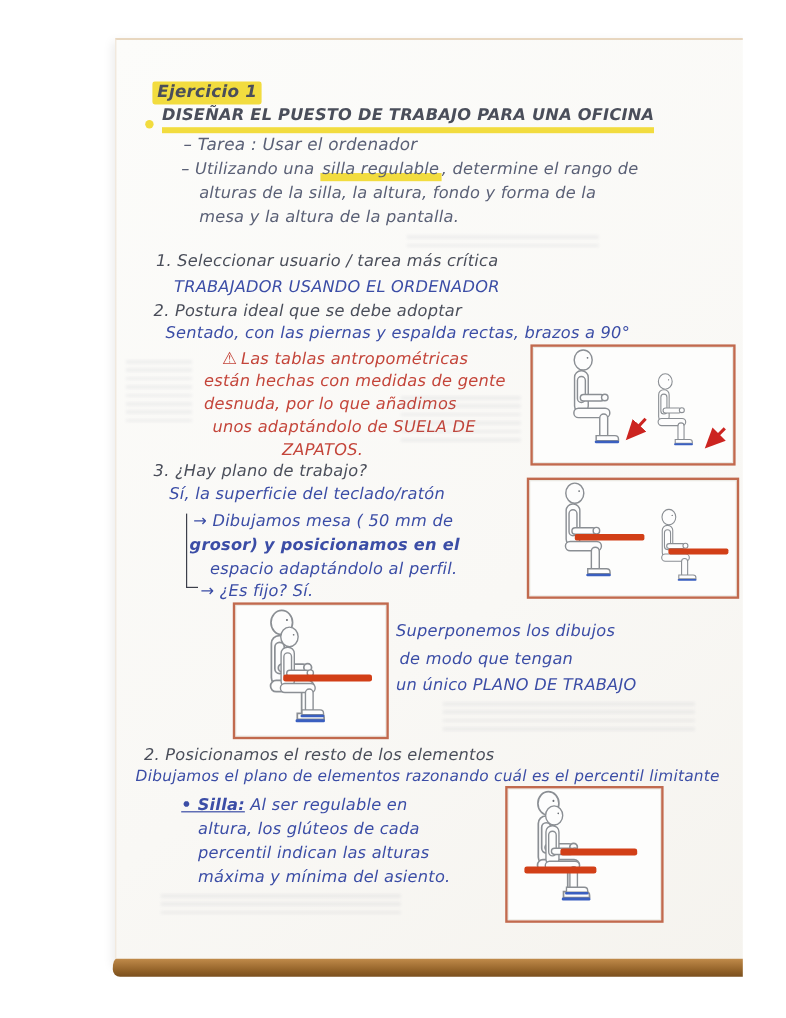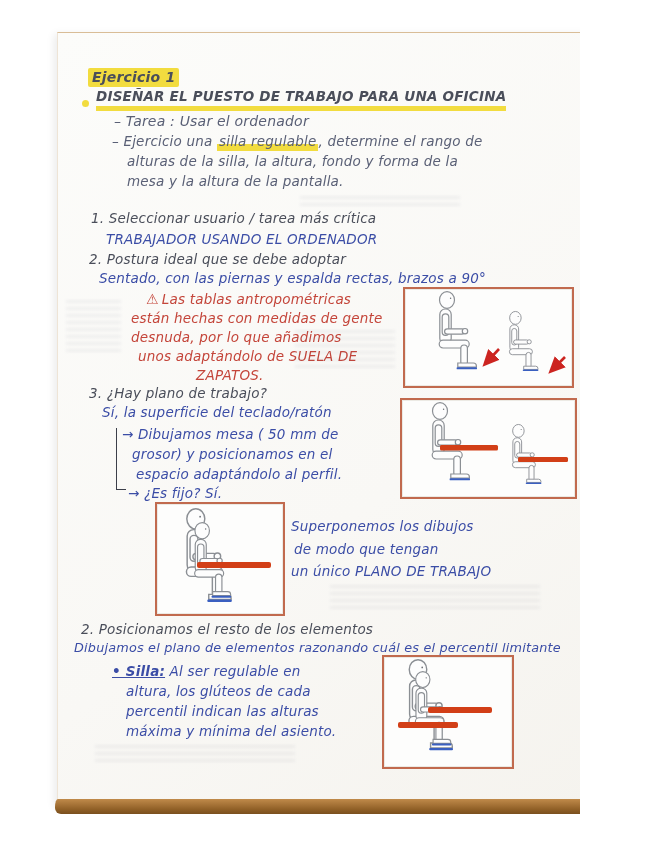--- a/index.html
+++ b/index.html
@@ -1,21 +1,21 @@
 <!DOCTYPE html>
 <html><head>
 <meta charset="utf-8">
 <style>
   :root{
     --blue:#3b4da6; --dark:#4a4e5a; --gray:#5a6076; --red:#c4453a;
     --yellow:#f2dc3f; --frame:#c16a4e; --table:#d23f17; --sole:#3a5fc0;
   }
   html,body{margin:0;padding:0;background:#ffffff;}
   .canvas{position:relative;width:580px;height:848px;background:#ffffff;overflow:hidden;
-          font-family:"DejaVu Sans",sans-serif;}
+          font-family:"DejaVu Sans",sans-serif;margin-left:39px;}
   .paper{position:absolute;left:57px;top:32px;width:541px;height:772px;
          background:linear-gradient(145deg,#fcfcfa 0%,#f9f8f5 60%,#f5f3ee 100%);
          border-top:1px solid #d9bd97;border-right:1px solid #d3a983;border-left:1px solid #eee4d6;
          box-shadow:-3px 2px 8px rgba(0,0,0,0.08);}
   .desk-edge{position:absolute;left:55px;top:799px;width:545px;height:15px;
          background:linear-gradient(#c08a4a,#8f5f26 70%,#7a4f1e);
          border-radius:3px 3px 6px 6px / 8px 4px 6px 6px;}
   .ln{position:absolute;white-space:nowrap;font-style:italic;font-size:13.5px;
       letter-spacing:.2px;color:var(--blue);line-height:1.2;}
   .dark{color:var(--dark);} .gray{color:var(--gray);} .red{color:var(--red);}
@@ -58,21 +58,21 @@
       </g>
     </defs>
   </svg>
 
   <div class="ln bold dark hl" style="left:88px;top:68px;font-size:14px;">Ejercicio 1</div>
   <div class="bullet-dot" style="left:82px;top:100px;"></div>
   <div class="ln dark title-underline" style="left:96px;top:88px;">DISEÑAR EL PUESTO DE TRABAJO PARA UNA OFICINA</div>
 
   <div class="ln gray" style="left:114px;top:113px;font-size:14px;">– Tarea : Usar el ordenador</div>
 
-  <div class="ln gray" style="left:112px;top:133px;"><span>– Ejercicio una </span><span class="hl-under">silla regulable</span><span>, determine el rango de</span></div>
+  <div class="ln gray" style="left:112px;top:133px;"><span>– Utilizando una </span><span class="hl-under">silla regulable</span><span>, determine el rango de</span></div>
   <div class="ln gray" style="left:127px;top:153px;">alturas de la silla, la altura, fondo y forma de la</div>
   <div class="ln gray" style="left:127px;top:173px;">mesa y la altura de la pantalla.</div>
 
   <div class="ln dark" style="left:91px;top:210px;">1. Seleccionar usuario / tarea más crítica</div>
   <div class="ln" style="left:106px;top:231px;">TRABAJADOR USANDO EL ORDENADOR</div>
 
   <div class="ln dark" style="left:89px;top:251px;">2. Postura ideal que se debe adoptar</div>
   <div class="ln" style="left:99px;top:270px;">Sentado, con las piernas y espalda rectas, brazos a 90°</div>
 
   <div class="ln red" style="left:131px;top:310px;">están hechas con medidas de gente</div>
@@ -93,21 +93,21 @@
       <line x1="94" y1="60" x2="81" y2="74" stroke="#cc2420" stroke-width="2.6" marker-end="url(#ah)"></line>
       <line x1="160" y1="68" x2="147" y2="81" stroke="#cc2420" stroke-width="2.6" marker-end="url(#ah)"></line>
     </svg>
   </div>
 
   <div class="ln dark" style="left:89px;top:385px;">3. ¿Hay plano de trabajo?</div>
   <div class="ln" style="left:102px;top:404px;">Sí, la superficie del teclado/ratón</div>
 
   <div class="bracket" style="left:116px;top:428px;height:61px;"></div>
   <div class="ln" style="left:122px;top:426px;"><span class="arrow-glyph">→</span> <span>Dibujamos mesa ( 50 mm de</span></div>
-  <div class="ln" style="left:132px;top:446px;">grosor) y posicionamos en el</div>
+  <div class="ln" style="left:119px;top:446px;font-weight:bold;">grosor) y posicionamos en el</div>
   <div class="ln" style="left:136px;top:466px;">espacio adaptándolo al perfil.</div>
   <div class="ln" style="left:128px;top:485px;"><span class="arrow-glyph">→</span> <span>¿Es fijo? Sí.</span></div>
 
   <div class="figbox" style="left:400px;top:398px;width:173px;height:97px;">
     <svg viewBox="0 0 173 97" width="173" height="97">
       <use href="#seated-fig" transform="translate(14,2) scale(0.60)"></use>
       <rect x="38" y="45" width="58" height="5.5" rx="1.5" fill="#d23f17"></rect>
       <use href="#seated-fig" transform="translate(98,24) scale(0.46)"></use>
       <rect x="116" y="57" width="50" height="5" rx="1.5" fill="#d23f17"></rect>
     </svg>

